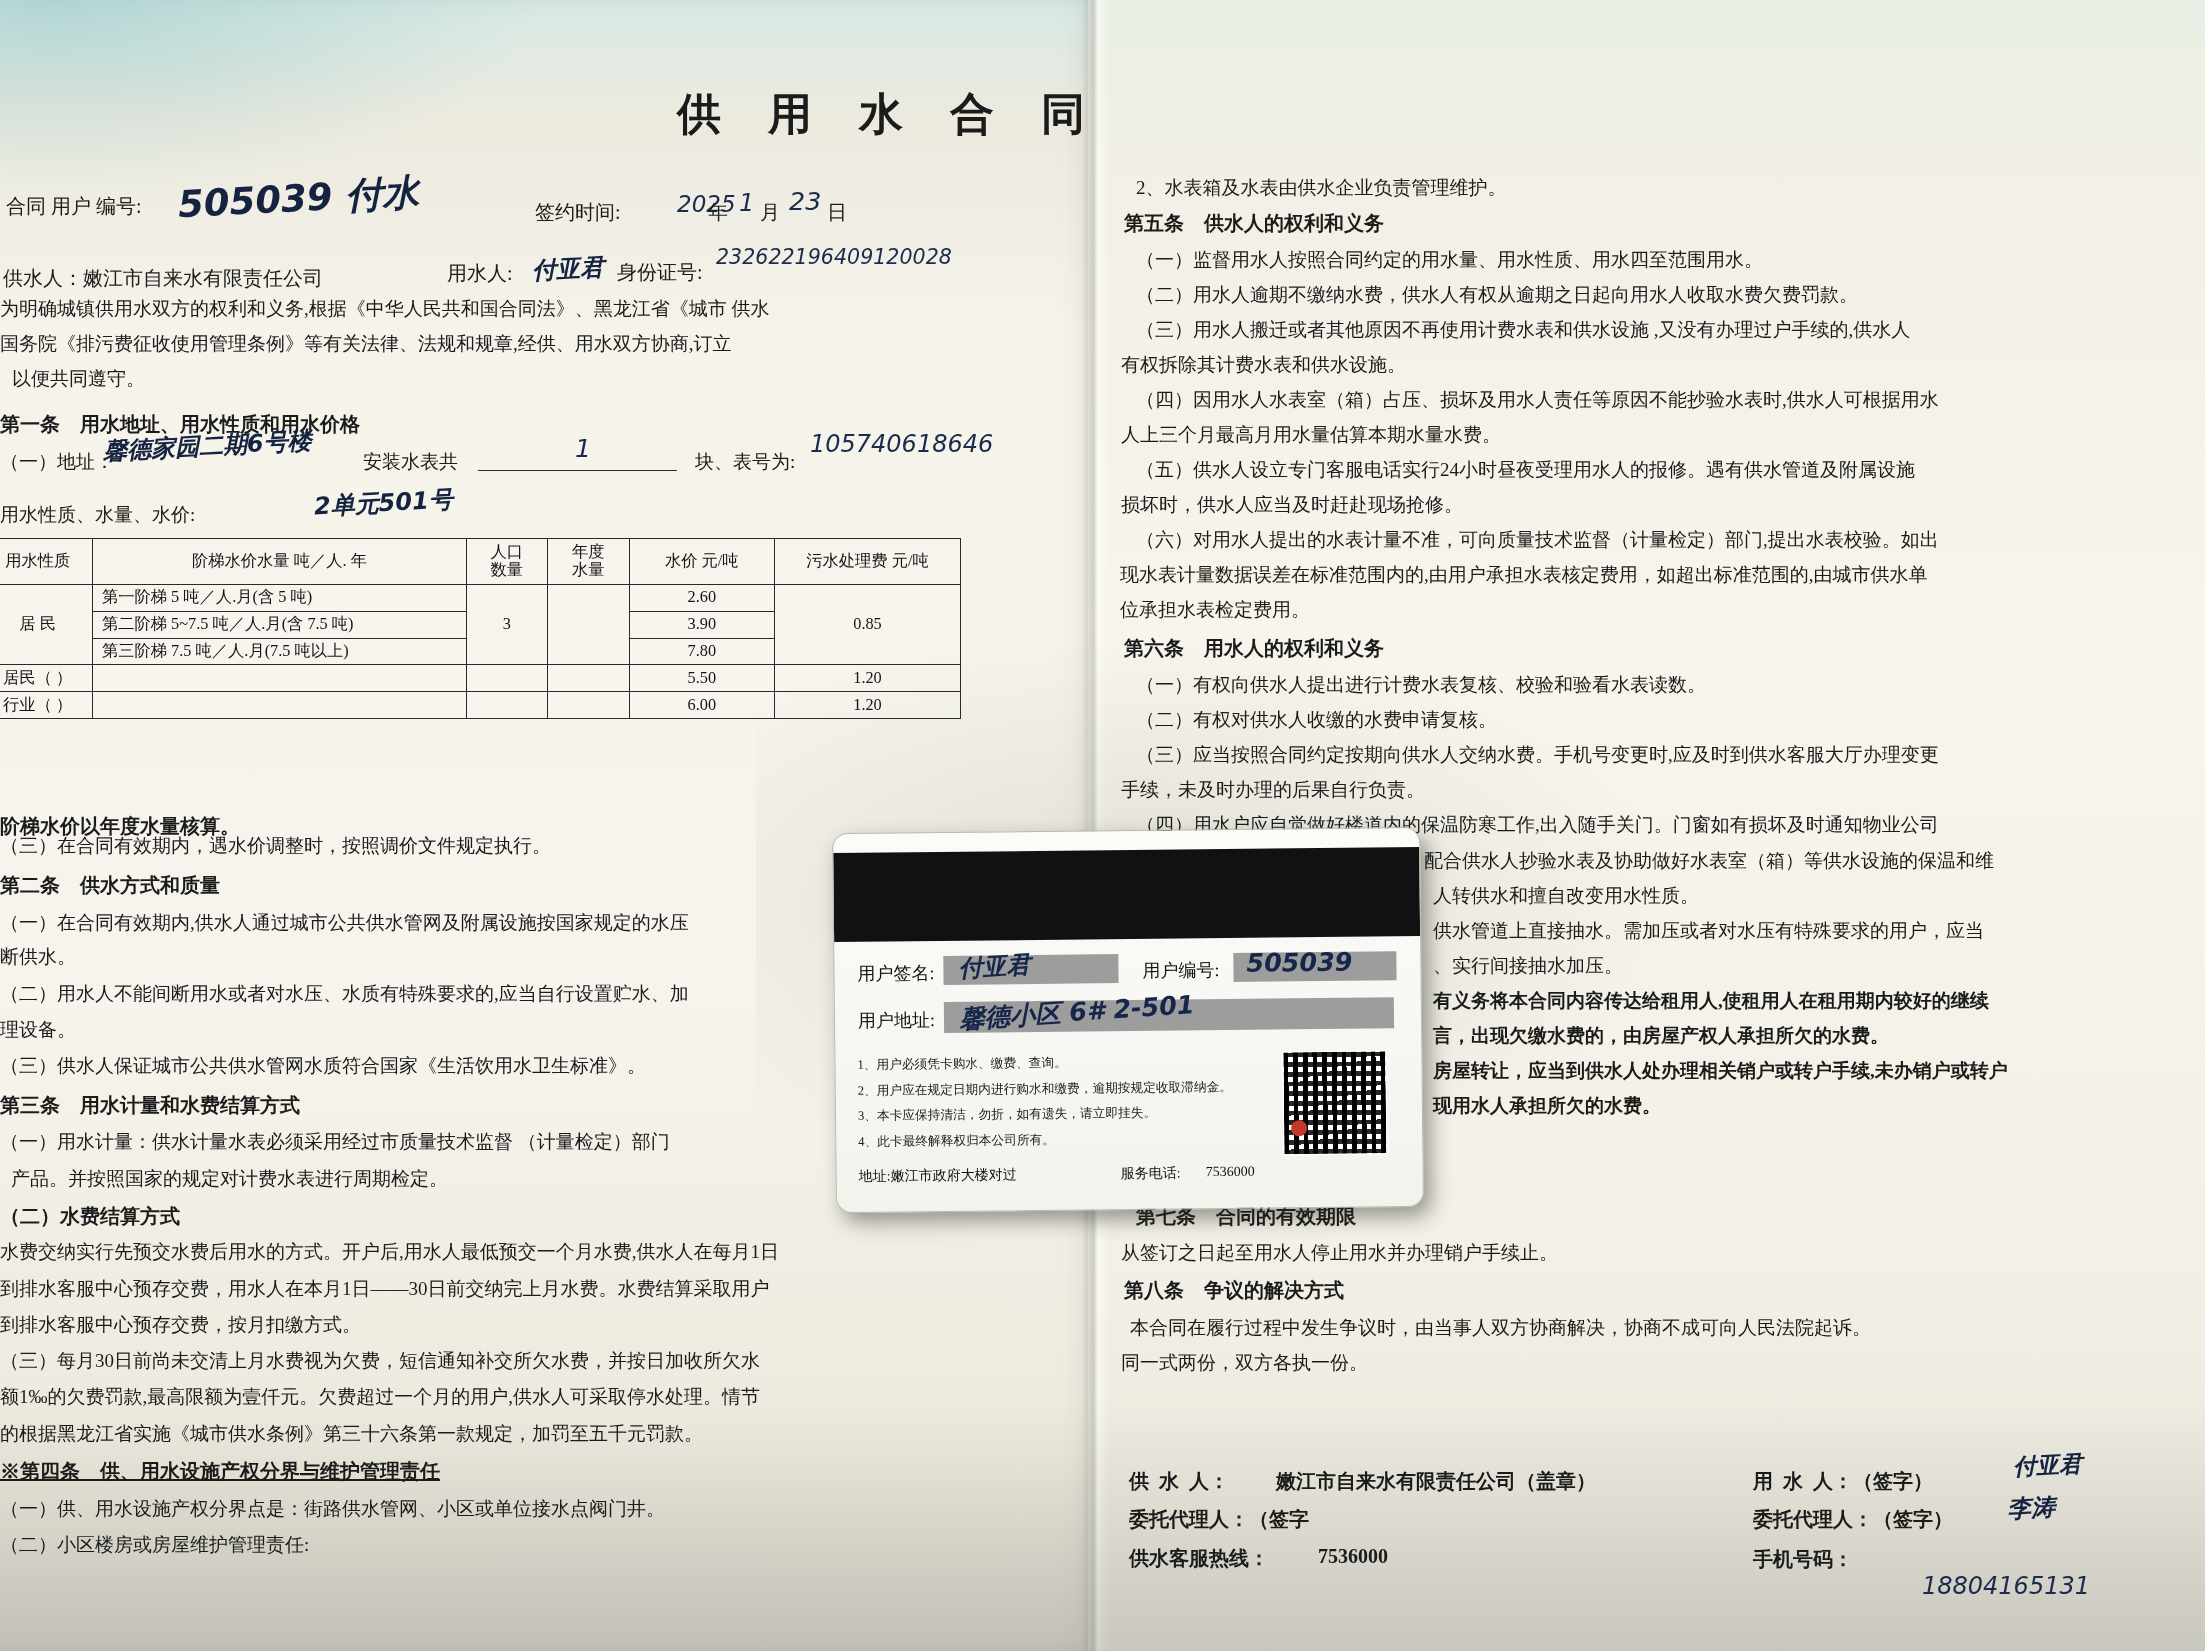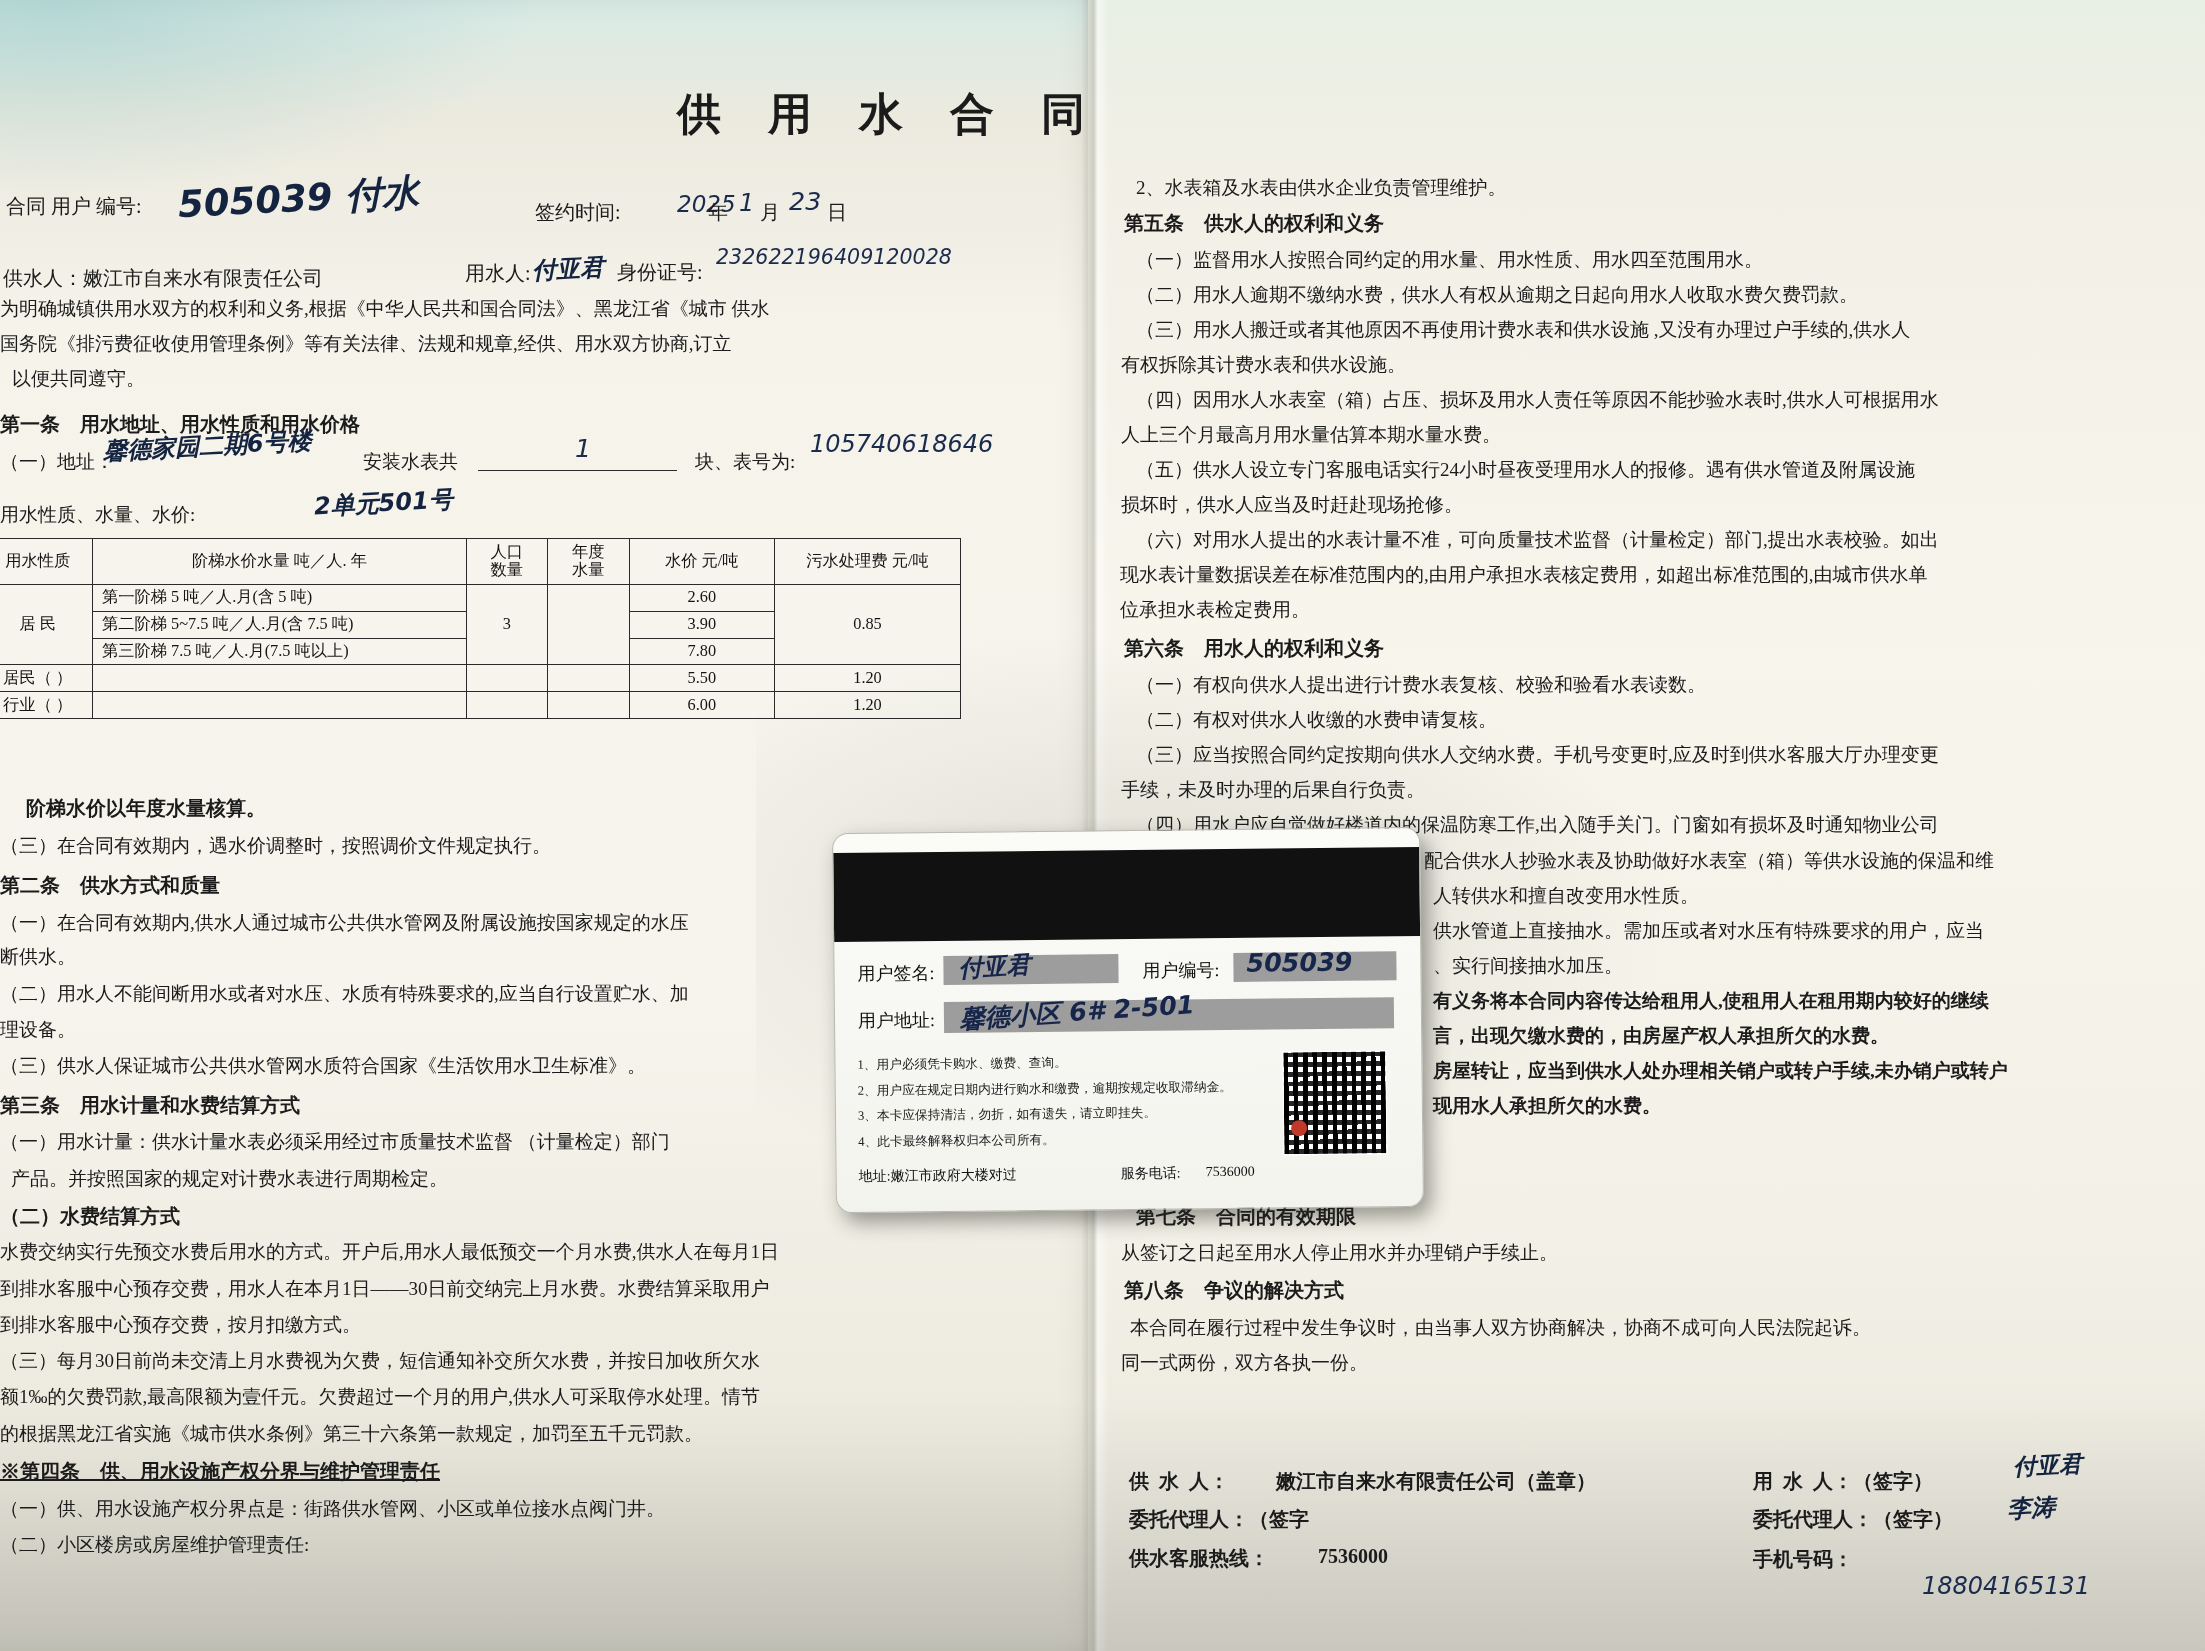--- a/index.html
+++ b/index.html
@@ -197,21 +197,21 @@
 
   <div class="t body15" style="left:535px; top:199px;">签约时间:</div>
   <div class="hw2" style="left:677px; top:191px; font-size:23px;">2025</div>
   <div class="t body15" style="left:708px; top:199px;">年</div>
   <div class="hw2" style="left:739px; top:189px; font-size:24px;">1</div>
   <div class="t body15" style="left:760px; top:199px;">月</div>
   <div class="hw2" style="left:789px; top:186px; font-size:25.4px;">23</div>
   <div class="t body15" style="left:827px; top:199px;">日</div>
 
   <div class="t body15" style="left:3px; top:265px;">供水人：嫩江市自来水有限责任公司</div>
-  <div class="t body15" style="left:447px; top:260px;margin-left:18px;">用水人:</div>
+  <div class="t body15" style="left:447px; top:260px;">用水人:</div>
   <div class="hw" style="left:532px; top:253px; font-size:24px;">付亚君</div>
   <div class="t body15" style="left:617px; top:259px;">身份证号:</div>
   <div class="hw2" style="left:716px; top:245px; font-size:20.6px;">232622196409120028</div>
 
   <div class="t body14" style="left:0px; top:296px;">为明确城镇供用水双方的权利和义务,根据《中华人民共和国合同法》、黑龙江省《城市 供水</div>
   <div class="t body14" style="left:0px; top:331px;">国务院《排污费征收使用管理条例》等有关法律、法规和规章,经供、用水双方协商,订立</div>
   <div class="t body14" style="left:12px; top:366px;">以便共同遵守。</div>
 
   <div class="t body15 b" style="left:0px; top:411px;">第一条    用水地址、用水性质和用水价格</div>
   <div class="t body14" style="left:0px; top:449px;">（一）地址：</div>
@@ -265,21 +265,21 @@
       <td>行业（  ）</td>
       <td class="lefted"></td>
       <td></td>
       <td></td>
       <td>6.00</td>
       <td>1.20</td>
     </tr>
   </tbody>
     </table>
 
-  <div class="t body15 b" style="left:0px; top:795px;padding-left:26px;">阶梯水价以年度水量核算。</div>
+  <div class="t body15 b" style="left:0px; top:813px;">阶梯水价以年度水量核算。</div>
   <div class="t body14" style="left:0px; top:833px;">（三）在合同有效期内，遇水价调整时，按照调价文件规定执行。</div>
   <div class="t body15 b" style="left:0px; top:872px;">第二条    供水方式和质量</div>
   <div class="t body14" style="left:0px; top:910px;">（一）在合同有效期内,供水人通过城市公共供水管网及附属设施按国家规定的水压</div>
   <div class="t body14" style="left:0px; top:944px;">断供水。</div>
   <div class="t body14" style="left:0px; top:981px;">（二）用水人不能间断用水或者对水压、水质有特殊要求的,应当自行设置贮水、加</div>
   <div class="t body14" style="left:0px; top:1017px;">理设备。</div>
   <div class="t body14" style="left:0px; top:1053px;">（三）供水人保证城市公共供水管网水质符合国家《生活饮用水卫生标准》。</div>
   <div class="t body15 b" style="left:0px; top:1092px;">第三条    用水计量和水费结算方式</div>
   <div class="t body14" style="left:0px; top:1129px;">（一）用水计量：供水计量水表必须采用经过市质量技术监督 （计量检定）部门</div>
   <div class="t body14" style="left:0px; top:1166px;margin-left:11px;">产品。并按照国家的规定对计费水表进行周期检定。</div>

